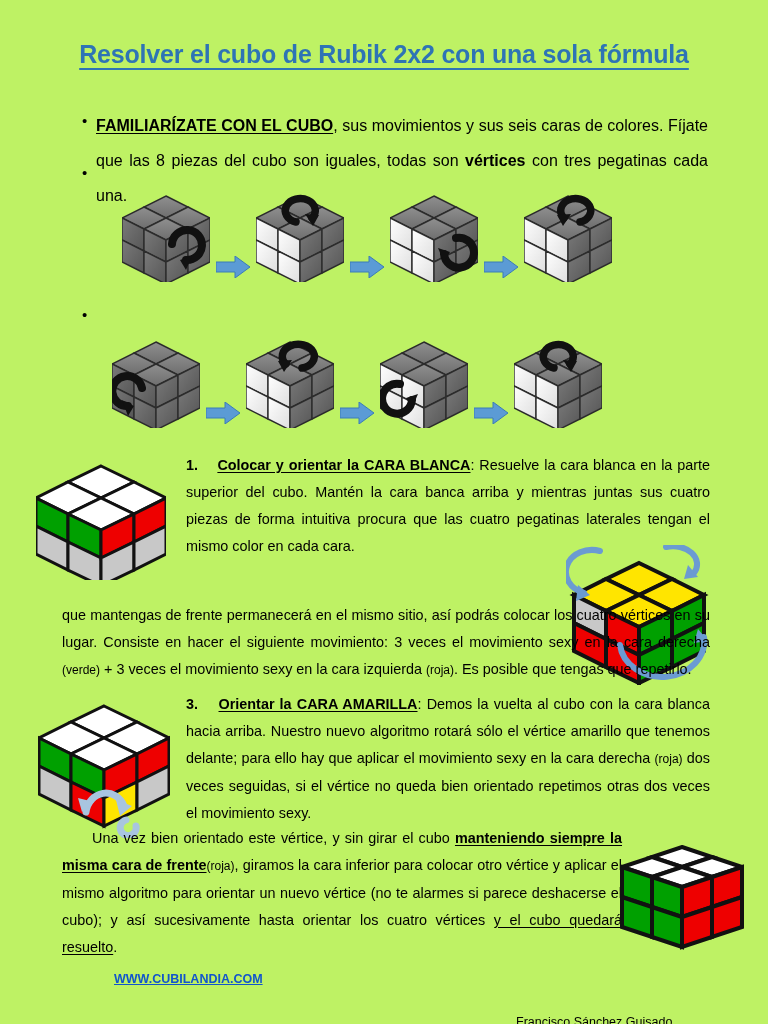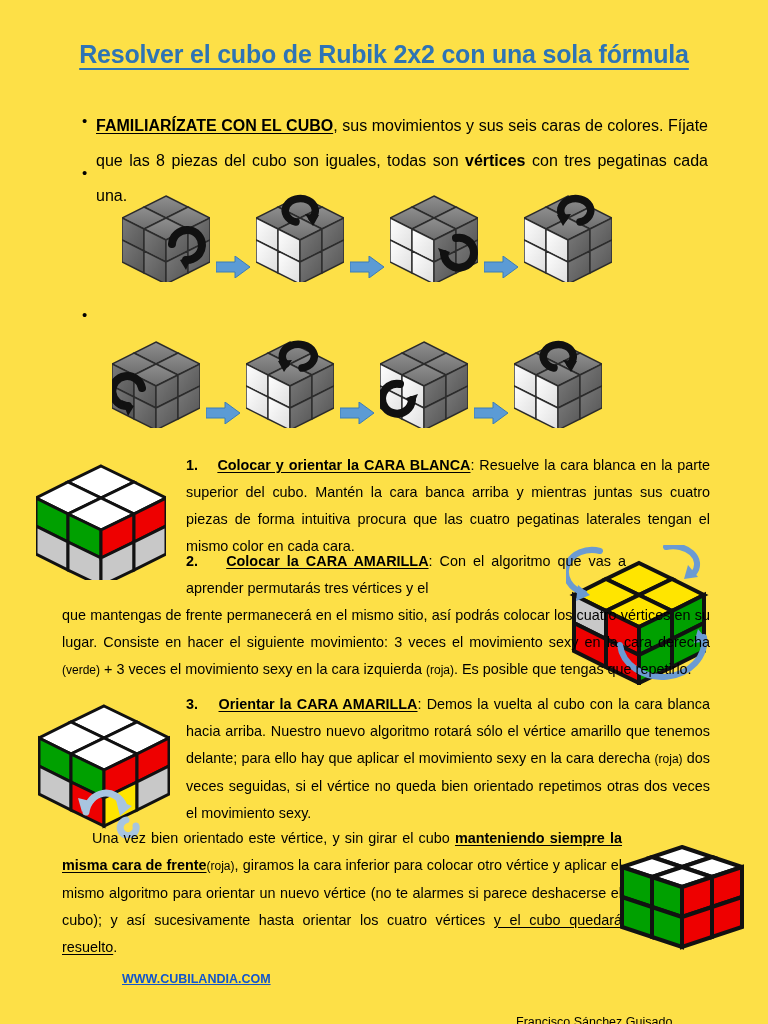--- a/index.html
+++ b/index.html
@@ -12,21 +12,21 @@
     height: 1024px;
     position: relative;
     font-family: "Liberation Sans", sans-serif;
     color: #000000;
     overflow: hidden;
   }
   .page {
     position: relative;
     width: 768px;
     height: 1024px;
-    background: #fde047;
+    background: #bef264;
   }
 
   
   .doc-title {
     position: absolute;
     left: 0;
     top: 40px;
     width: 768px;
     text-align: center;
     font-size: 25px;
@@ -110,21 +110,21 @@
   
   .color-cube { position: absolute; }
   #cube-white  { left: 36px;  top: 462px; }
   #cube-yellow { left: 566px; top: 545px; }
   #cube-orient { left: 38px;  top: 702px; }
   #cube-solved { left: 620px; top: 845px; }
 
   
   .footer-link {
     position: absolute;
-    left: 122px;
+    left: 114px;
     top: 972px;
     font-size: 12.5px;
     font-weight: 700;
     color: #1155cc;
   }
   .footer-author {
     position: absolute;
     left: 516px;
     top: 1015px;
     font-size: 12.5px;
@@ -423,21 +423,20 @@
         <path d="M 100,2 A 24,18 0 0 1 128,28"></path>
       </g>
       <polygon points="12,40 24,50 10,56" fill="#6b9bd2"></polygon>
       <polygon points="132,84 142,96 128,98" fill="#6b9bd2"></polygon>
       <polygon points="122,20 132,32 118,34" fill="#6b9bd2"></polygon>
     </svg>
   </div>
 
   <div class="para" id="sec1-text"><span class="num">1.</span><span>&nbsp;&nbsp;&nbsp;&nbsp;</span><span class="b u">Colocar y orientar la CARA BLANCA</span><span>: Resuelve la cara blanca en la parte superior del cubo. Mantén la cara banca arriba y mientras juntas sus cuatro piezas de forma intuitiva procura que las cuatro pegatinas laterales tengan el mismo color en cada cara.</span></div>
 
-  <div class="para" id="sec2-text"><span class="num">2.</span><span>&nbsp;&nbsp;&nbsp;&nbsp;</span><span class="b u">Colocar la CARA AMARILLA</span><span>: Con el algoritmo que vas a aprender permutarás tres vértices y el</span></div>
 
   <div class="para" id="sec2-text-wide"><span>que mantengas de frente permanecerá en el mismo sitio, así podrás colocar los cuatro vértices en su lugar. Consiste en hacer el siguiente movimiento: 3 veces el movimiento sexy en la cara derecha </span><span class="small-note">(verde)</span><span> + 3 veces el movimiento sexy en la cara izquierda </span><span class="small-note">(roja)</span><span>.  Es posible que tengas que repetirlo.</span></div>
 
   <div class="color-cube" id="cube-orient">
     <svg width="132" height="136" viewBox="0 0 132 136">
 
       <polygon points="66,4 99,20 66,36 33,20" fill="#ffffff" stroke="#111" stroke-width="3"></polygon>
       <polygon points="99,20 131,36 99,52 66,36" fill="#ffffff" stroke="#111" stroke-width="3"></polygon>
       <polygon points="33,20 66,36 33,52 1,36" fill="#ffffff" stroke="#111" stroke-width="3"></polygon>
       <polygon points="66,36 99,52 66,68 33,52" fill="#ffffff" stroke="#111" stroke-width="3"></polygon>

